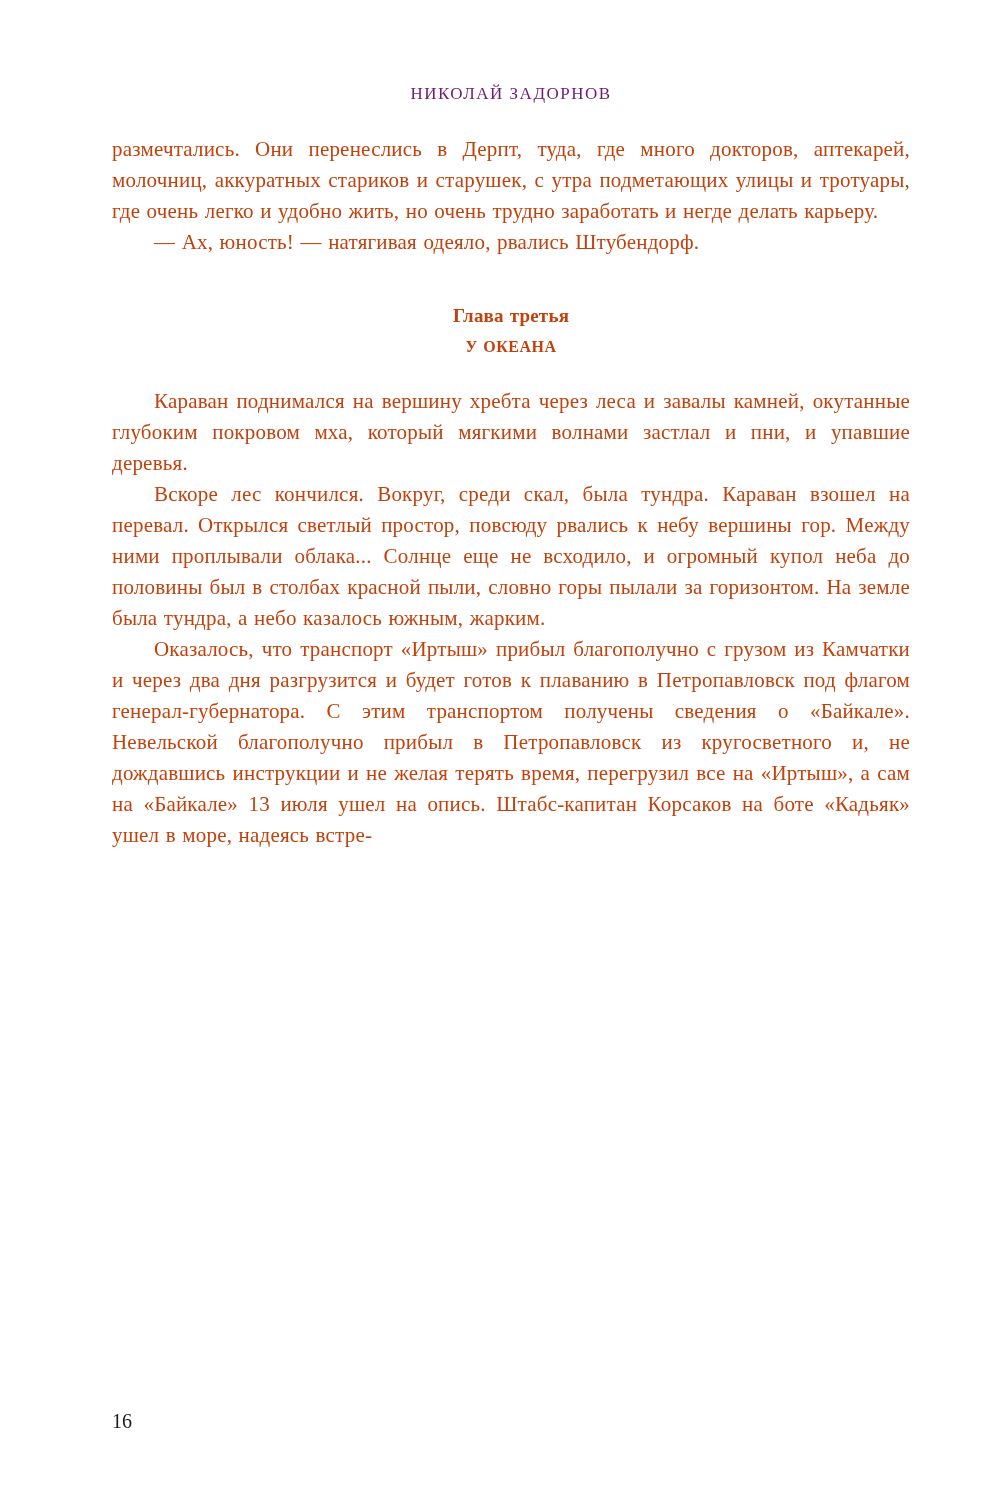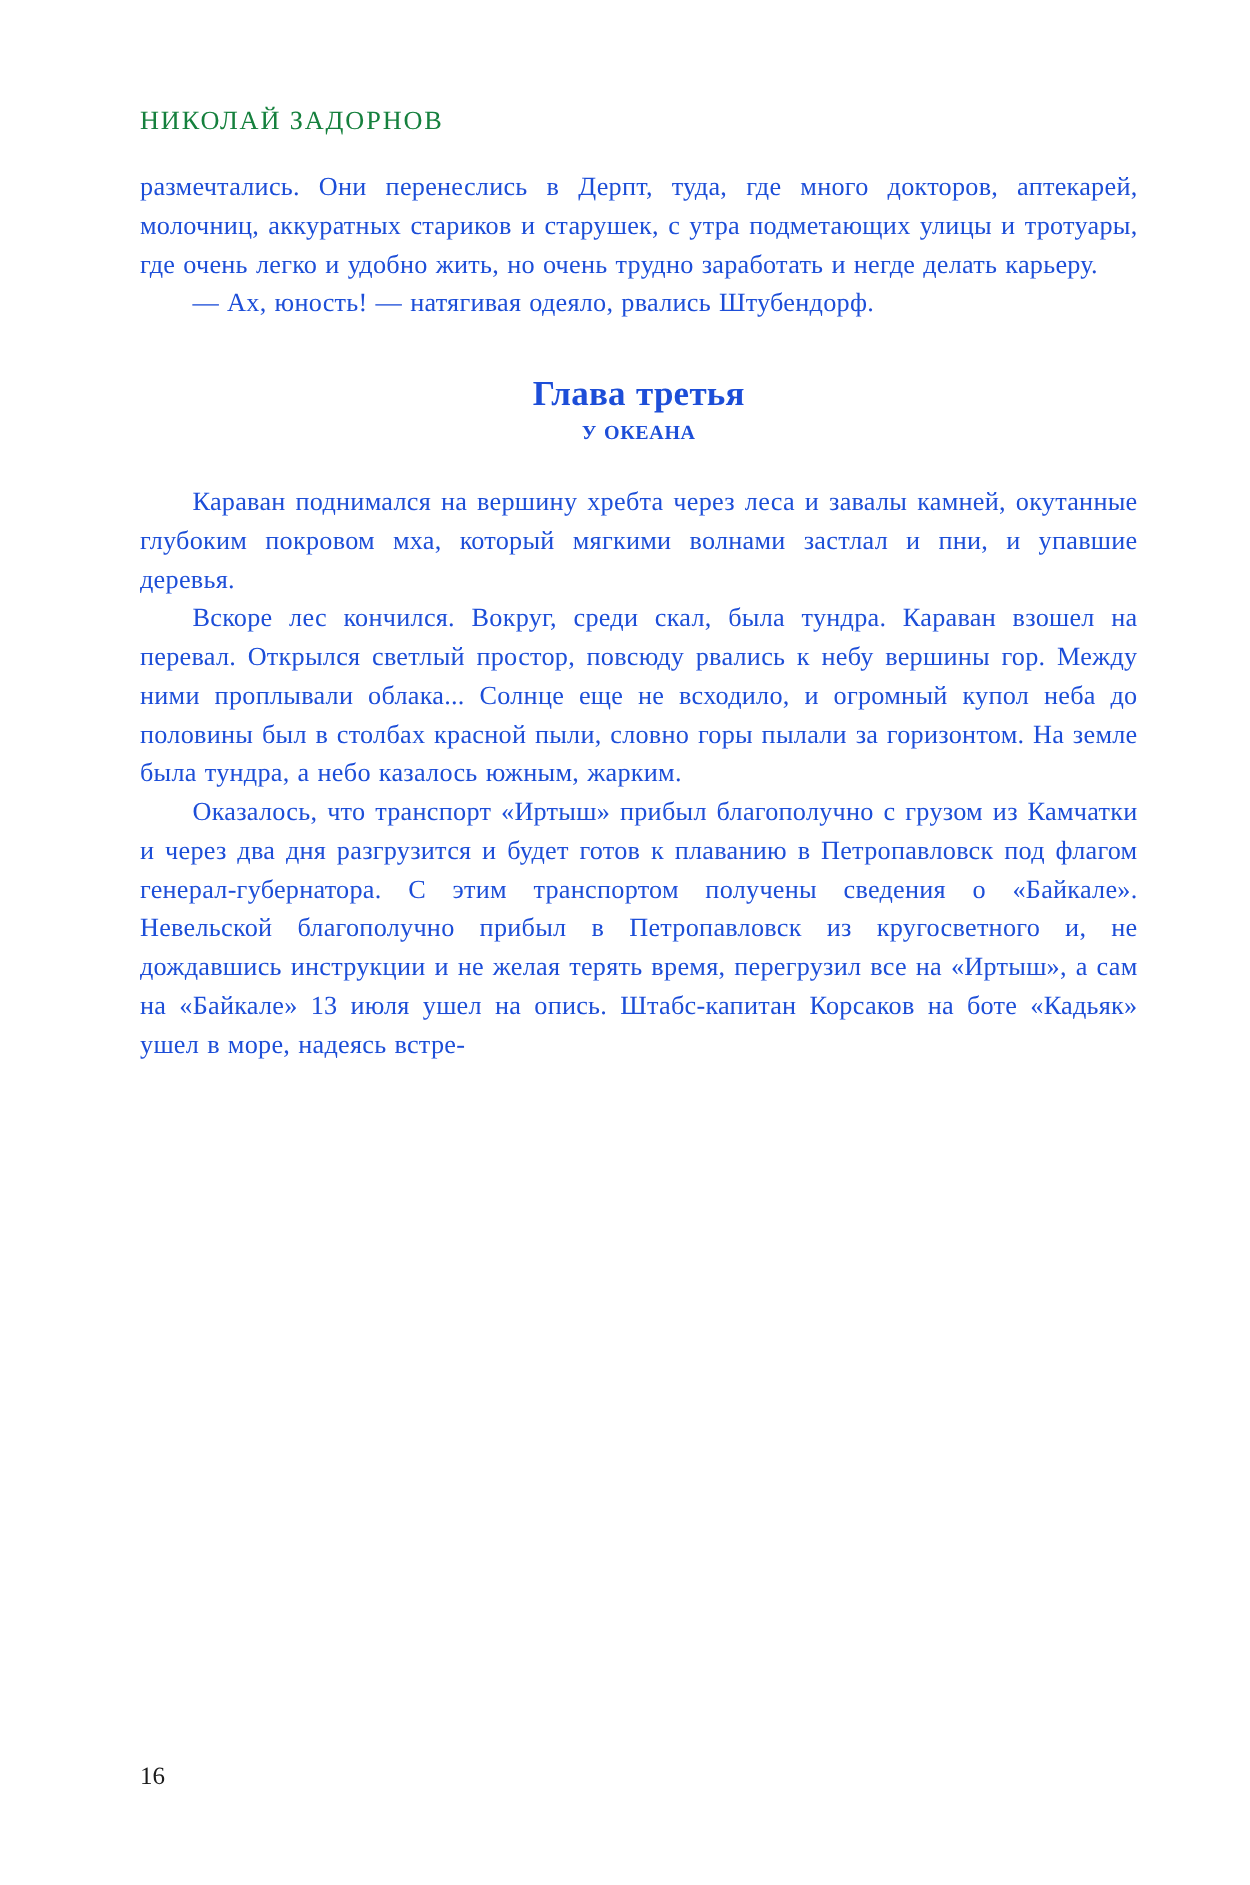--- a/index.html
+++ b/index.html
@@ -15,52 +15,53 @@
     color: #181818;
     font-family: "Liberation Serif", serif;
     overflow: hidden;
     box-sizing: border-box;
   }
   .running-head {
     position: absolute;
     top: 84px;
     left: 112px;
     width: 798px;
-    font-size: 21px;
+    text-align: center;
+    font-size: 17px;
     letter-spacing: 1.5px;
-    color: #15803d;
+    color: #701a75;
   }
   .text-block {
     position: absolute;
     top: 134px;
     left: 112px;
     width: 798px;
     font-size: 21px;
     line-height: 31px;
     text-align: justify;
     letter-spacing: 0.2px;
     word-spacing: 1px;
-    color: #1d4ed8;
+    color: #c2410c;
   }
   .para {
     margin: 0;
     text-indent: 42px;
   }
   .para.no-indent {
     text-indent: 0;
   }
   .chapter-heading {
     text-align: center;
     font-weight: bold;
     margin-top: 42px;
     margin-bottom: 24px;
     text-indent: 0;
   }
   .chapter-kicker {
-    font-size: 28px;
+    font-size: 19px;
     line-height: 31px;
     margin-top: 12px;
   }
   .chapter-title {
     font-size: 16px;
     line-height: 31px;
     letter-spacing: 0.5px;
   }
   .page-number {
     position: absolute;

